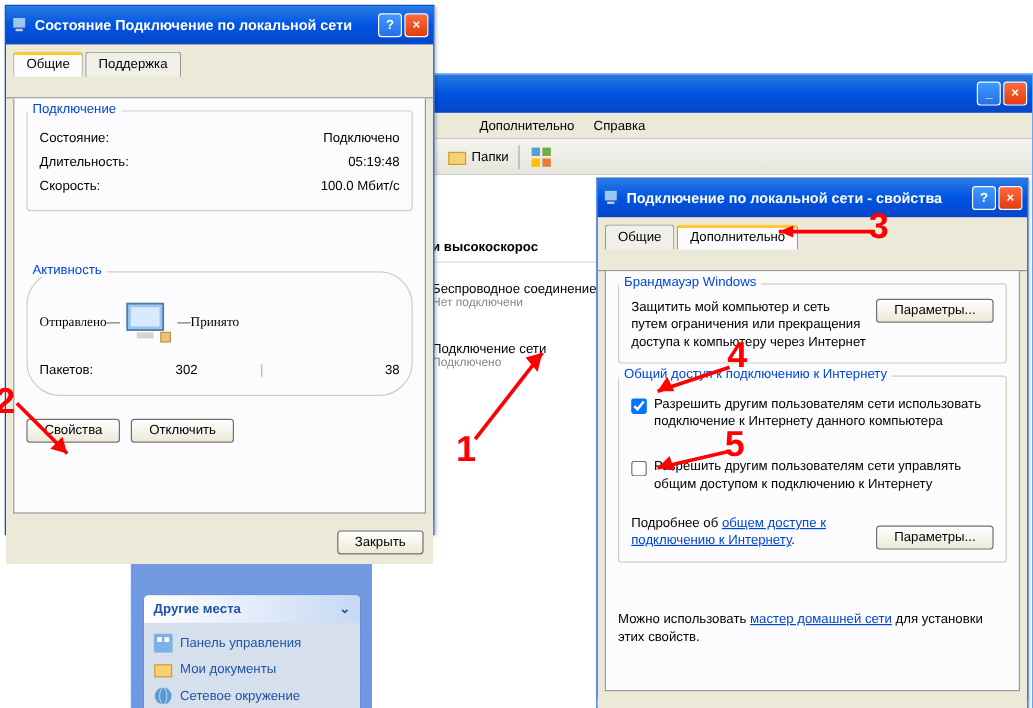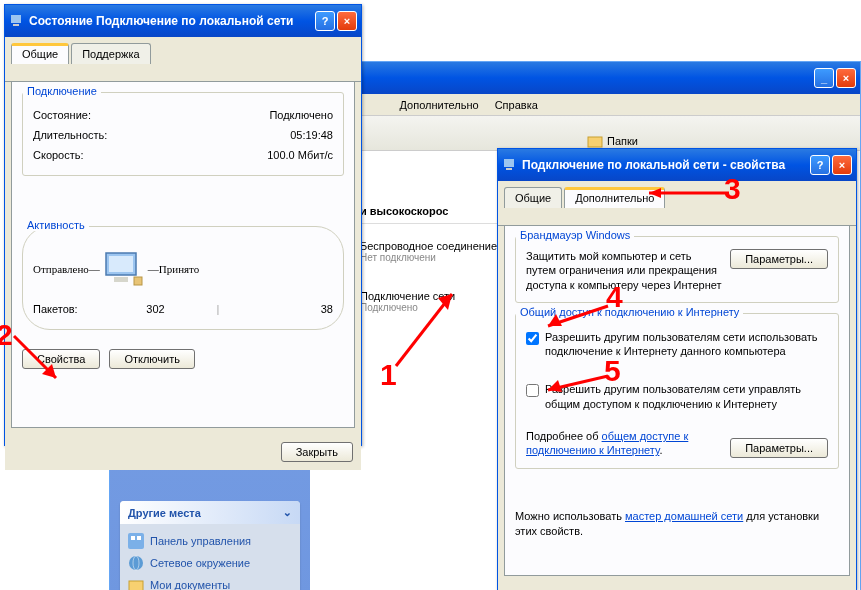--- a/index.html
+++ b/index.html
@@ -30,21 +30,21 @@
 .row .value { text-align: right; }
 
 
 .btn { padding: 3px 14px; border: 1px solid #707070; background: linear-gradient(to bottom, #fff, #ece9d8); border-radius: 3px; cursor: pointer; font-family: inherit; font-size: 11px; }
 .btnrow { text-align: right; padding: 8px; background: #ece9d8; }
 
 
 .explorer { position: absolute; border: 1px solid #65a6f5; background: #fff; }
 .explorer .menubar { height: 22px; background: #ece9d8; border-bottom: 1px solid #ccc; display: flex; align-items: center; padding: 0 8px; color: #000; }
 .explorer .menubar span { margin-right: 16px; cursor: pointer; }
-.explorer .toolbar { height: 30px; background: linear-gradient(to bottom, #f4f4f0, #e6e6dc); border-bottom: 1px solid #ccc; display: flex; align-items: center; padding: 17px 8px; gap: 8px; flex-direction: column; }
+.explorer .toolbar { height: 30px; background: linear-gradient(to bottom, #f4f4f0, #e6e6dc); border-bottom: 1px solid #ccc; display: flex; align-items: center; padding: 4px 8px; gap: 8px; }
 .explorer .content { display: flex; height: calc(100% - 78px); }
 .explorer .sidepanel { width: 200px; background: linear-gradient(to bottom, #7aa1e6, #6f97e0); padding: 0; }
 .panelblock { margin: 10px; background: #d6dfec; border-radius: 4px; overflow: hidden; box-shadow: 0 1px 2px rgba(0,0,0,0.2); }
 .panelhead { background: linear-gradient(to right, #fff, #c7d9f5); color: #2153aa; font-weight: bold; padding: 5px 8px; display: flex; justify-content: space-between; align-items: center; }
 .panelitems { padding: 6px 8px; }
 .panelitem { display: flex; align-items: center; padding: 3px 0; color: #2153aa; cursor: pointer; }
 .panelitem .picon { width: 16px; height: 16px; margin-right: 6px; flex-shrink: 0; }
 
 .filelist { flex: 1; background: #fff; padding: 10px; }
 .lvsection { font-weight: bold; padding: 4px 0; }
@@ -113,30 +113,30 @@
           <div class="panelitem">
             <svg class="picon">
                 <rect width="16" height="16" rx="2" fill="#7bb0e8"></rect>
                 <rect x="3" y="3" width="4" height="4" fill="#fff"></rect>
                 <rect x="9" y="3" width="4" height="4" fill="#fff"></rect>
               </svg>
             <span>Панель управления</span>
           </div>
           <div class="panelitem">
             <svg class="picon">
+                <rect x="1" y="4" width="14" height="10" fill="#f7d070" stroke="#c8a030"></rect>
+              </svg>
+            <span>Мои документы</span>
+          </div>
+          <div class="panelitem">
+            <svg class="picon">
                 <circle cx="8" cy="8" r="7" fill="#5b9bd5"></circle>
                 <ellipse cx="8" cy="8" rx="3" ry="7" fill="none" stroke="#fff" stroke-width="0.5"></ellipse>
               </svg>
             <span>Сетевое окружение</span>
-          </div>
-          <div class="panelitem">
-            <svg class="picon">
-                <rect x="1" y="4" width="14" height="10" fill="#f7d070" stroke="#c8a030"></rect>
-              </svg>
-            <span>Мои документы</span>
           </div>
           <div class="panelitem">
             <svg class="picon">
                 <rect x="2" y="2" width="12" height="9" fill="#7aa7d8" stroke="#456"></rect>
                 <rect x="5" y="12" width="6" height="2" fill="#ccc"></rect>
               </svg>
 
           </div>
         </div>
       </div>

